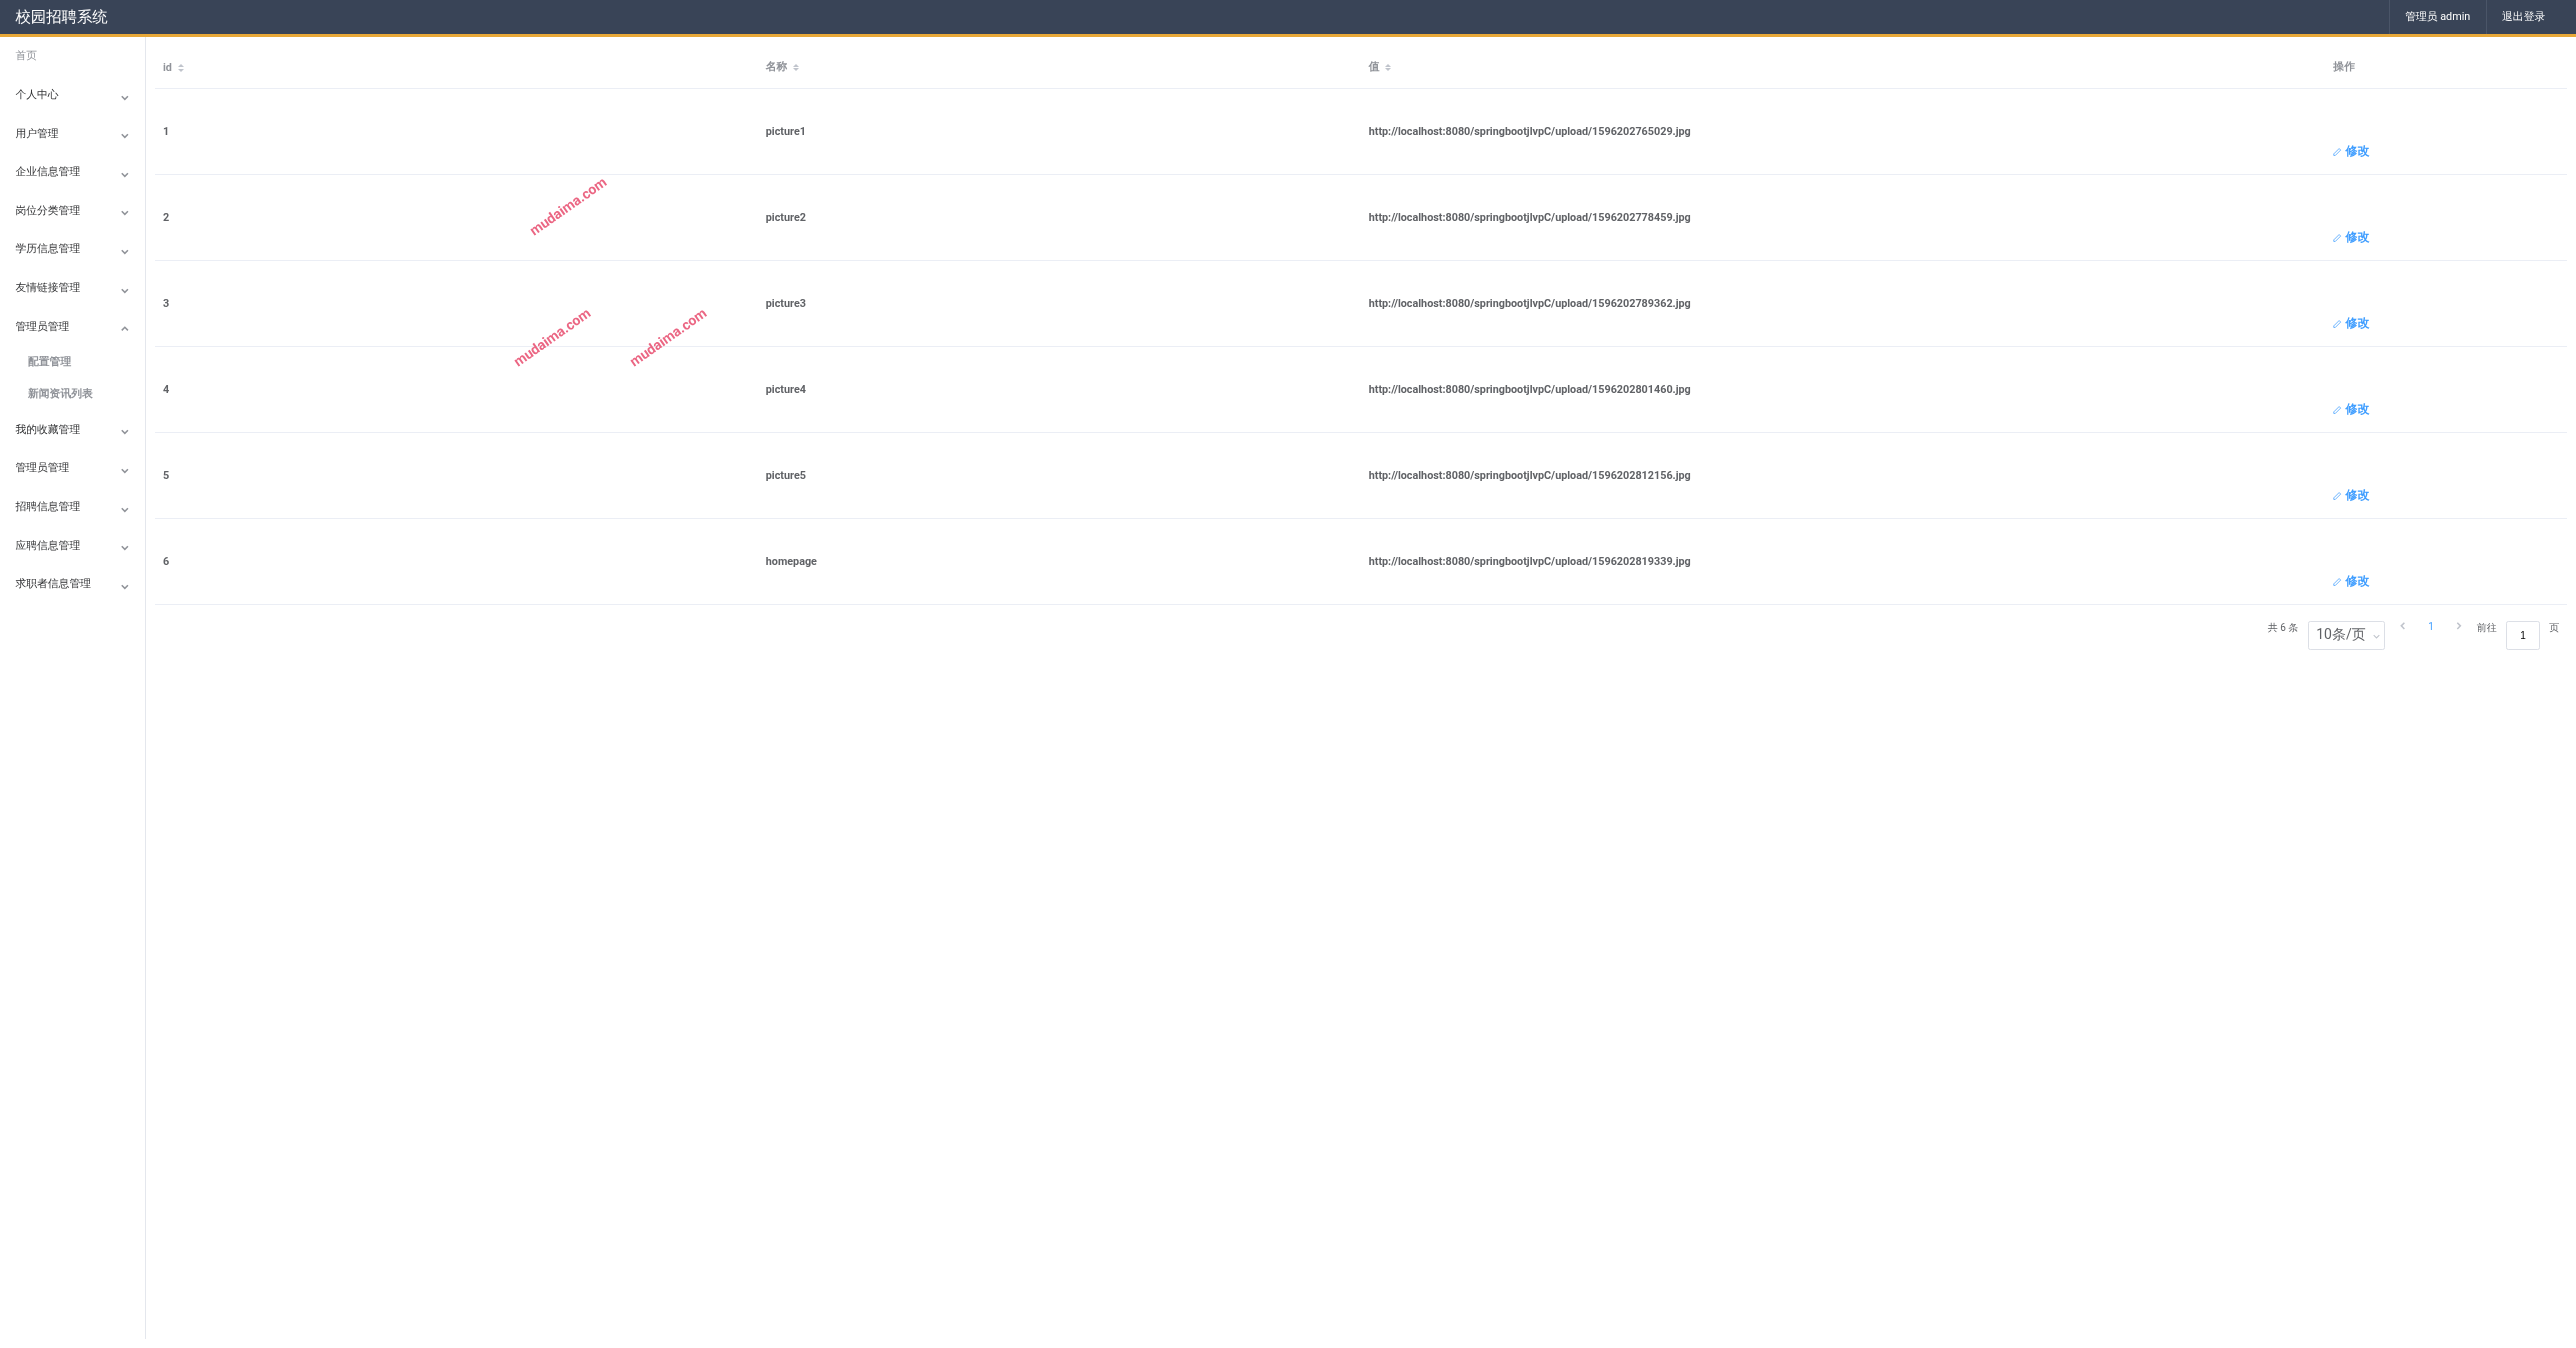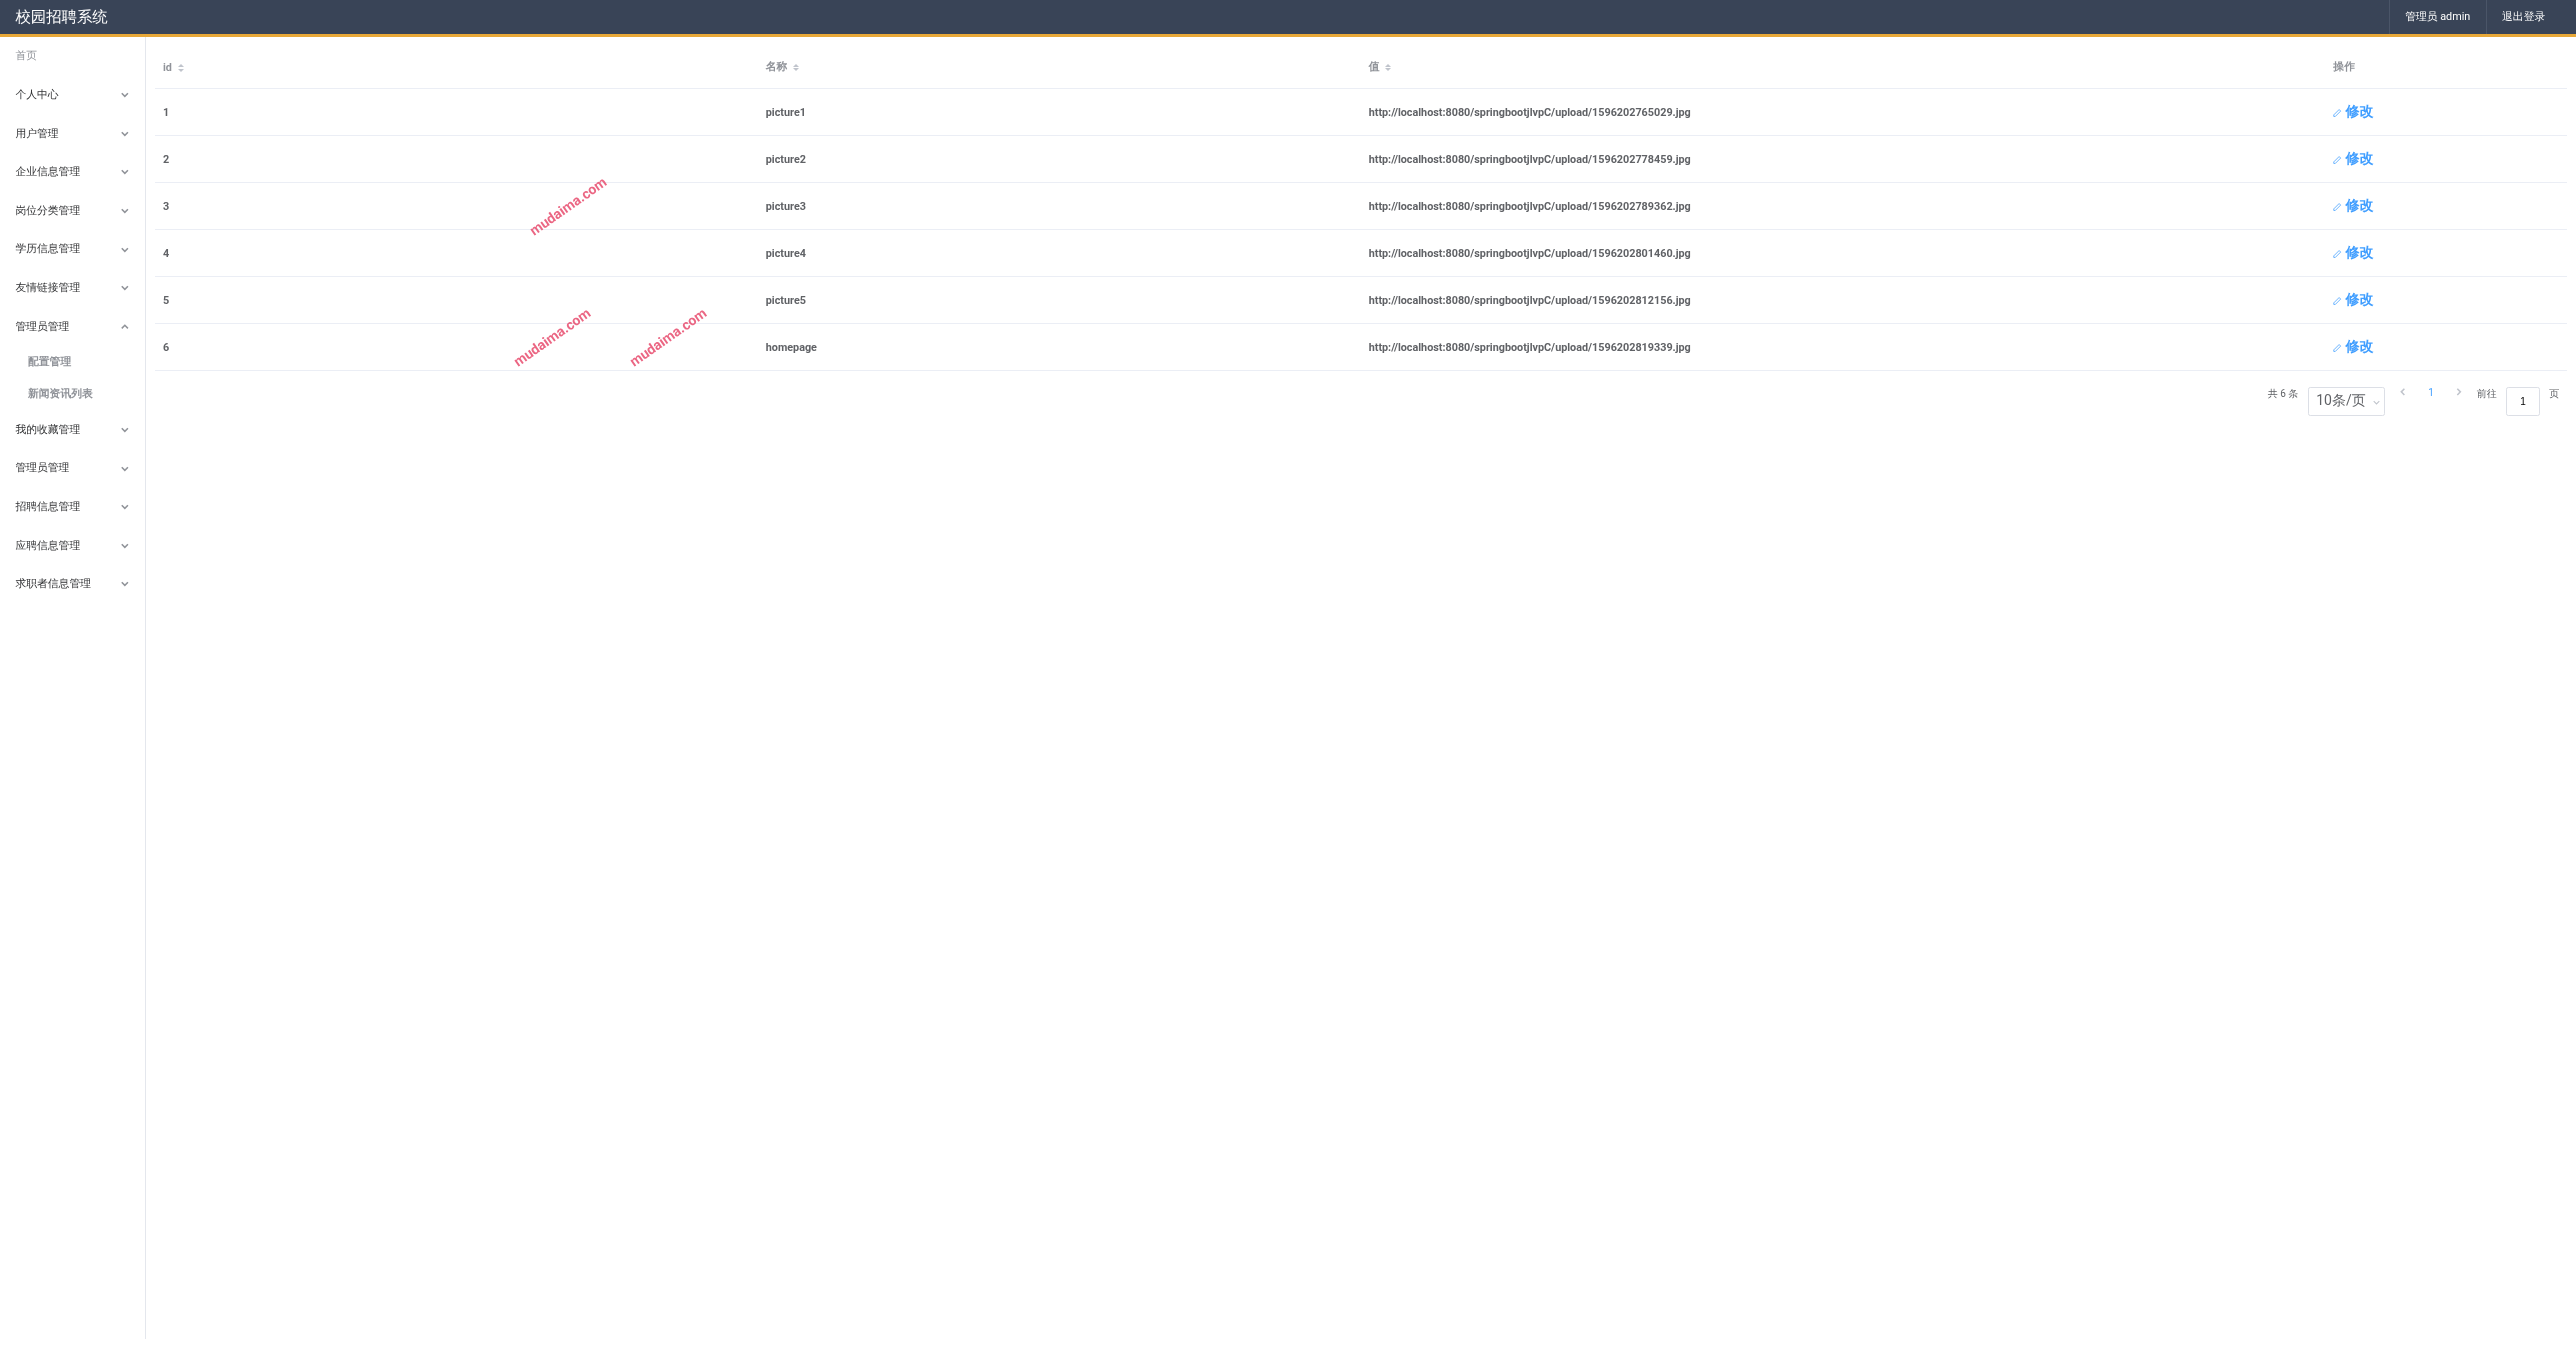--- a/index.html
+++ b/index.html
@@ -48,21 +48,21 @@
     }
     .sidebar {
       width: 146px;
       background: #fff;
       border-right: 0.8px solid #e4e7ed;
       min-height: calc(100vh - 46px);
     }
     .sidebar-item {
       padding: 12.3px 15.4px;
       display: flex;
-      align-items: center;
+      align-items: flex-end;
       justify-content: space-between;
       cursor: pointer;
       color: #303133;
       font-size: 10.8px;
     }
     .sidebar-item.dimmed {
       color: #909399;
     }
     .sidebar-sub {
       padding: 9.2px 15.4px 9.2px 28px;
@@ -123,23 +123,24 @@
     .sort-down {
       border-top: 3.8px solid #c0c4cc;
     }
     .col-id { width: 25%; }
     .col-name { width: 25%; }
     .col-value { width: 40%; }
     .col-action { width: 10%; }
     .action-link {
       color: #409eff;
       cursor: pointer;
-      font-size: 14px;
+      font-size: 12px;
       display: inline-flex;
       align-items: center;
+      margin-top: 40px;
     }
     .edit-icon {
       width: 9.2px;
       height: 9.2px;
       margin-right: 3.1px;
     }
     .pagination {
       display: flex;
       justify-content: flex-end;
       padding: 15.4px 7.7px;

